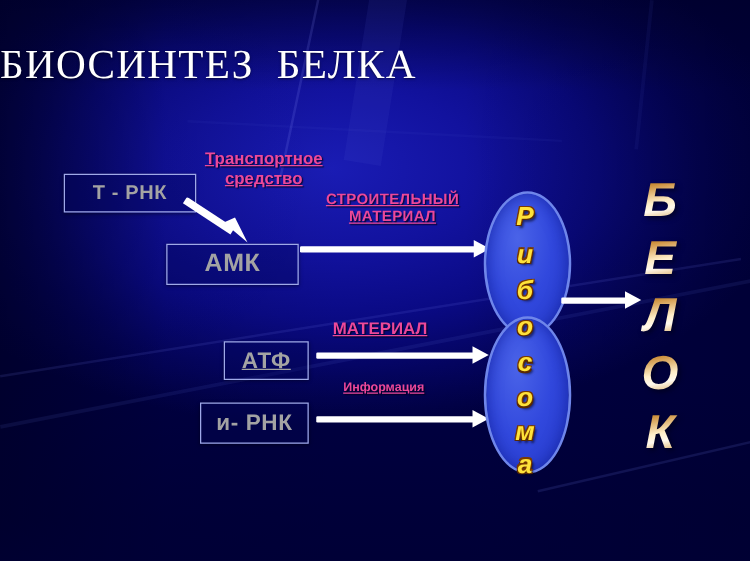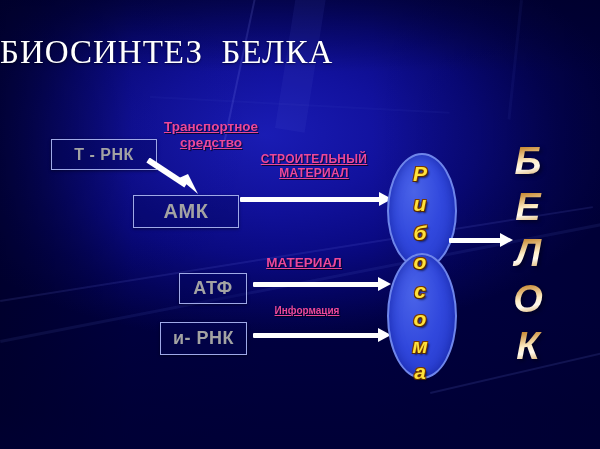--- a/index.html
+++ b/index.html
@@ -53,21 +53,21 @@
     border:1px solid #9fa9e8;
     background:rgba(4,6,90,.35);
     color:#a3a3a3;
     font-weight:bold;
     display:flex;align-items:center;justify-content:center;
     box-shadow:0 1px 3px rgba(0,0,0,.45);
     letter-spacing:.5px;
   }
   #box-trnk{left:51px;top:139px;width:104px;height:29px;font-size:16px;}
   #box-amk {left:133px;top:182px;width:104px;height:31px;font-size:20px;margin-top:13px;}
-  #box-atf {left:179px;top:273px;width:66px;height:29px;font-size:18px;}
+  #box-atf {left:179px;top:273px;width:66px;height:29px;font-size:18px;text-decoration:underline;}
   #box-irnk{left:160px;top:322px;width:85px;height:31px;font-size:18px;}
 
   
   .ycap{
     position:absolute;
     color:#ec4899;
     font-weight:bold;
     text-align:center;
     line-height:1.18;
     text-shadow:1px 1px 1px rgba(0,0,20,.75);

